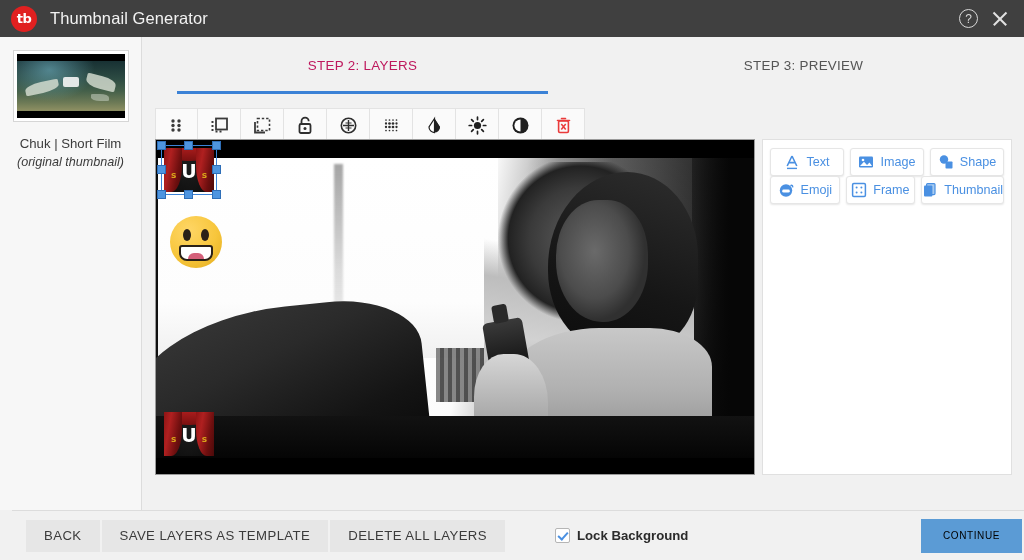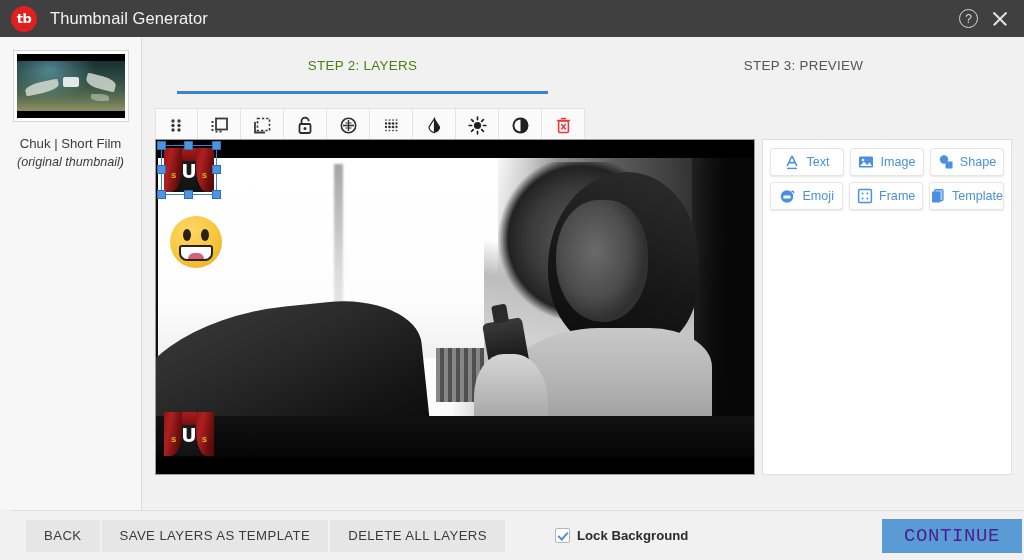--- a/index.html
+++ b/index.html
@@ -114,21 +114,21 @@
     position: absolute; left: 142px; top: 37px;
     width: 882px; height: 57px;
     background: #f1f1f1;
     display: flex; align-items: stretch;
   }
   .step {
     flex: 1; display: flex; align-items: center; justify-content: center;
     gap: 8px; font-size: 13.4px; color: #555; letter-spacing: 0.3px;
     cursor: pointer; position: relative;
   }
-  .step.active { color: #4d7c0f; }
+  .step.active { color: #be185d; }
   .step.active::after {
     content: ''; position: absolute; left: 8%; right: 8%; bottom: 0;
     height: 3px; background: #3b82d6;
   }
   .check-badge {
     width: 19px; height: 19px; border-radius: 50%;
     background: #6dc06d; position: relative;
   }
   .check-badge::after {
     content: ''; position: absolute; left: 5.5px; top: 3.5px;
@@ -334,21 +334,21 @@
   }
 
   
   .rightpanel {
     position: absolute; left: 762px; top: 139px;
     width: 250px; height: 336px;
     background: #ffffff;
     border: 1px solid #e0e0e0;
     padding: 8px 7px;
   }
-  .addrow { display: flex; gap: 6px; margin-bottom: 6px; }
+  .addrow { display: flex; gap: 6px; }
   .addbtn {
     flex: 1; height: 28px;
     display: flex; align-items: center; justify-content: center; gap: 6px;
     background: #fff; border: 1px solid #e6e6e6; border-radius: 3px;
     box-shadow: 0 1px 2px rgba(0,0,0,0.10);
     color: #4a90e2; font-size: 12.6px; cursor: pointer;
   }
   .addbtn svg { display: block; flex: none; }
 
   
@@ -374,23 +374,23 @@
   }
   .cbox::after {
     content: ''; position: absolute; left: 4.5px; top: 1px;
     width: 4px; height: 8px;
     border: solid #4a90e2; border-width: 0 2px 2px 0;
     transform: rotate(42deg);
   }
   .lock-label { font-size: 13.2px; color: #2b2b2b; font-weight: bold; }
   .btn-continue {
     margin-left: auto; height: 34px; padding: 0 22px;
-    background: #5b9bd5; border: none; color: #4c1d95;
-    font-size: 19px; letter-spacing: 0.6px; cursor: pointer;
-    font-family: Liberation Mono, monospace;
+    background: #5b9bd5; border: none; color: #000000;
+    font-size: 10px; letter-spacing: 0.6px; cursor: pointer;
+    font-family: Liberation Sans, sans-serif;
   }
 </style>
 </head>
 <body>
 
 <div id="app">
 
   <div class="titlebar">
     <div class="logo">tb</div>
     <div class="title-text">Thumbnail Generator</div>
@@ -621,21 +621,21 @@
               <circle cx="10.4" cy="10.4" r="1"></circle>
           </g>
         </svg>
         <span>Frame</span>
       </div>
       <div class="addbtn">
         <svg width="16" height="16" viewBox="0 0 16 16">
           <rect x="4.6" y="1.6" width="8.4" height="11" rx="1" fill="#a8cbf0" stroke="#4a90e2" stroke-width="1.2"></rect>
           <rect x="2" y="3.6" width="8.4" height="11" rx="1" fill="#4a90e2"></rect>
         </svg>
-        <span>Template</span>
+        <span>Thumbnail</span>
       </div>
     </div>
   </div>
 
   <div class="bottombar">
     <button class="btn-grey">BACK</button>
     <button class="btn-grey">SAVE LAYERS AS TEMPLATE</button>
     <button class="btn-grey">DELETE ALL LAYERS</button>
     <label class="lockwrap">
       <span class="cbox"></span>

